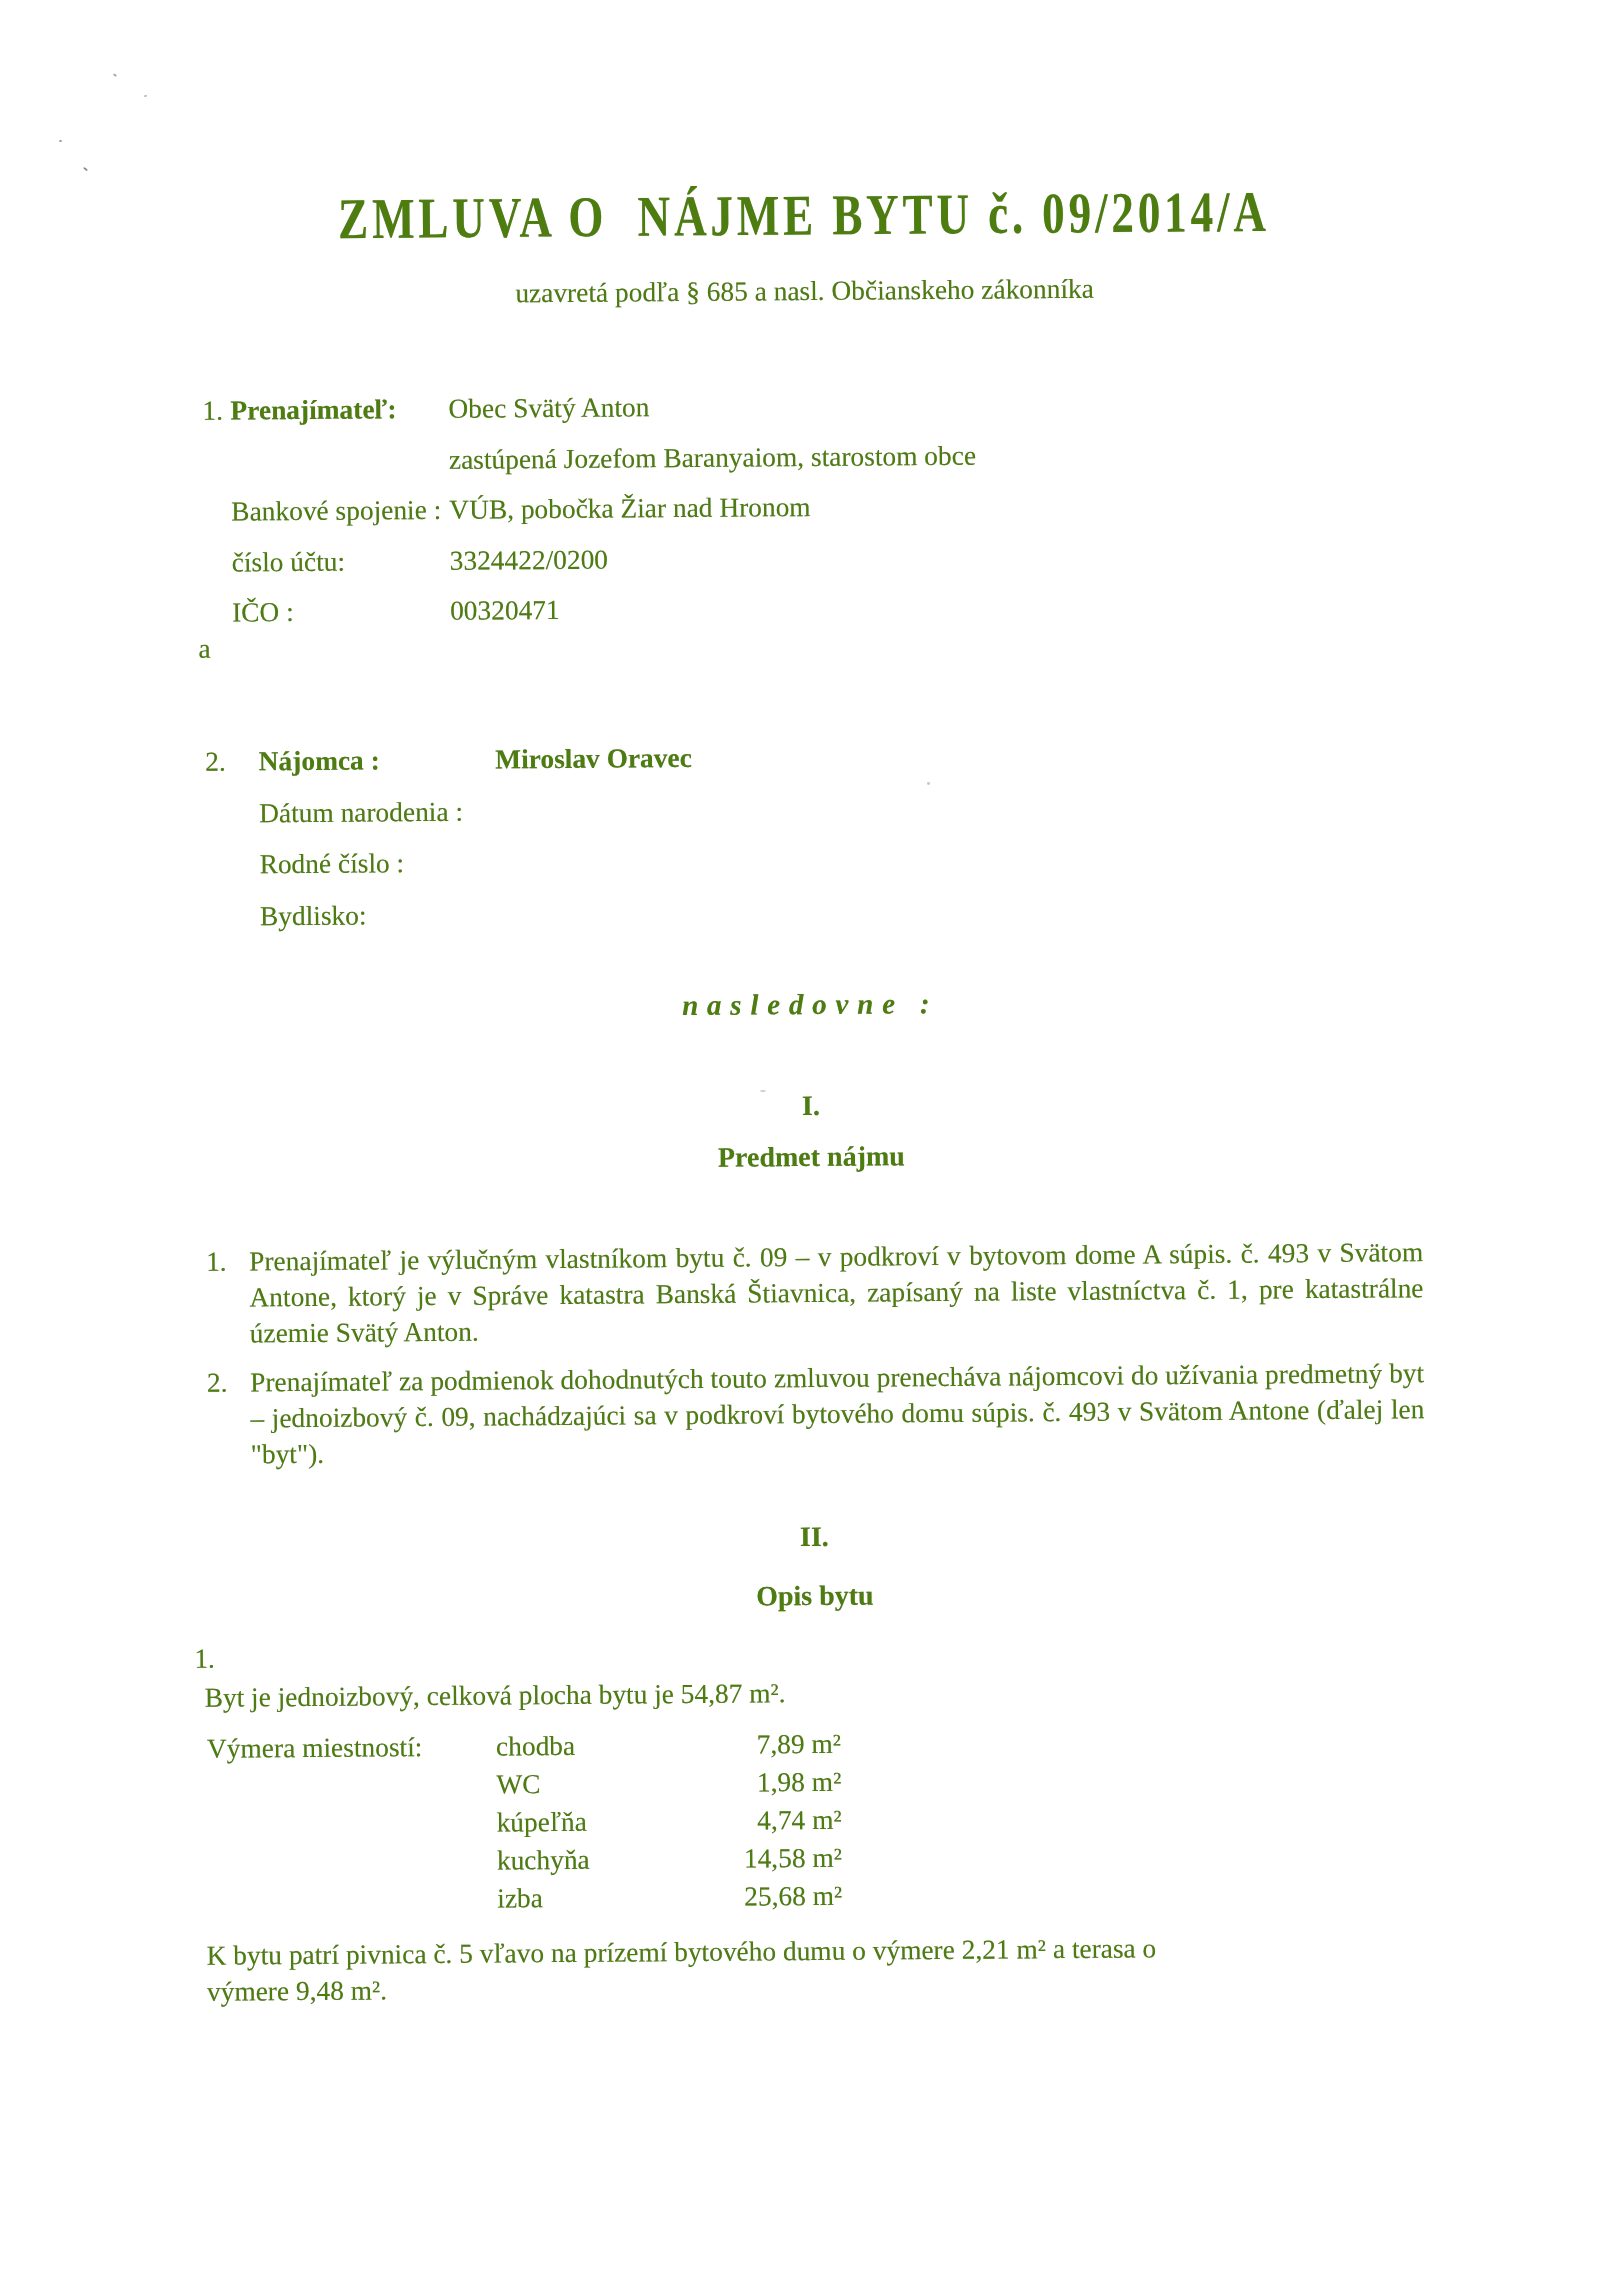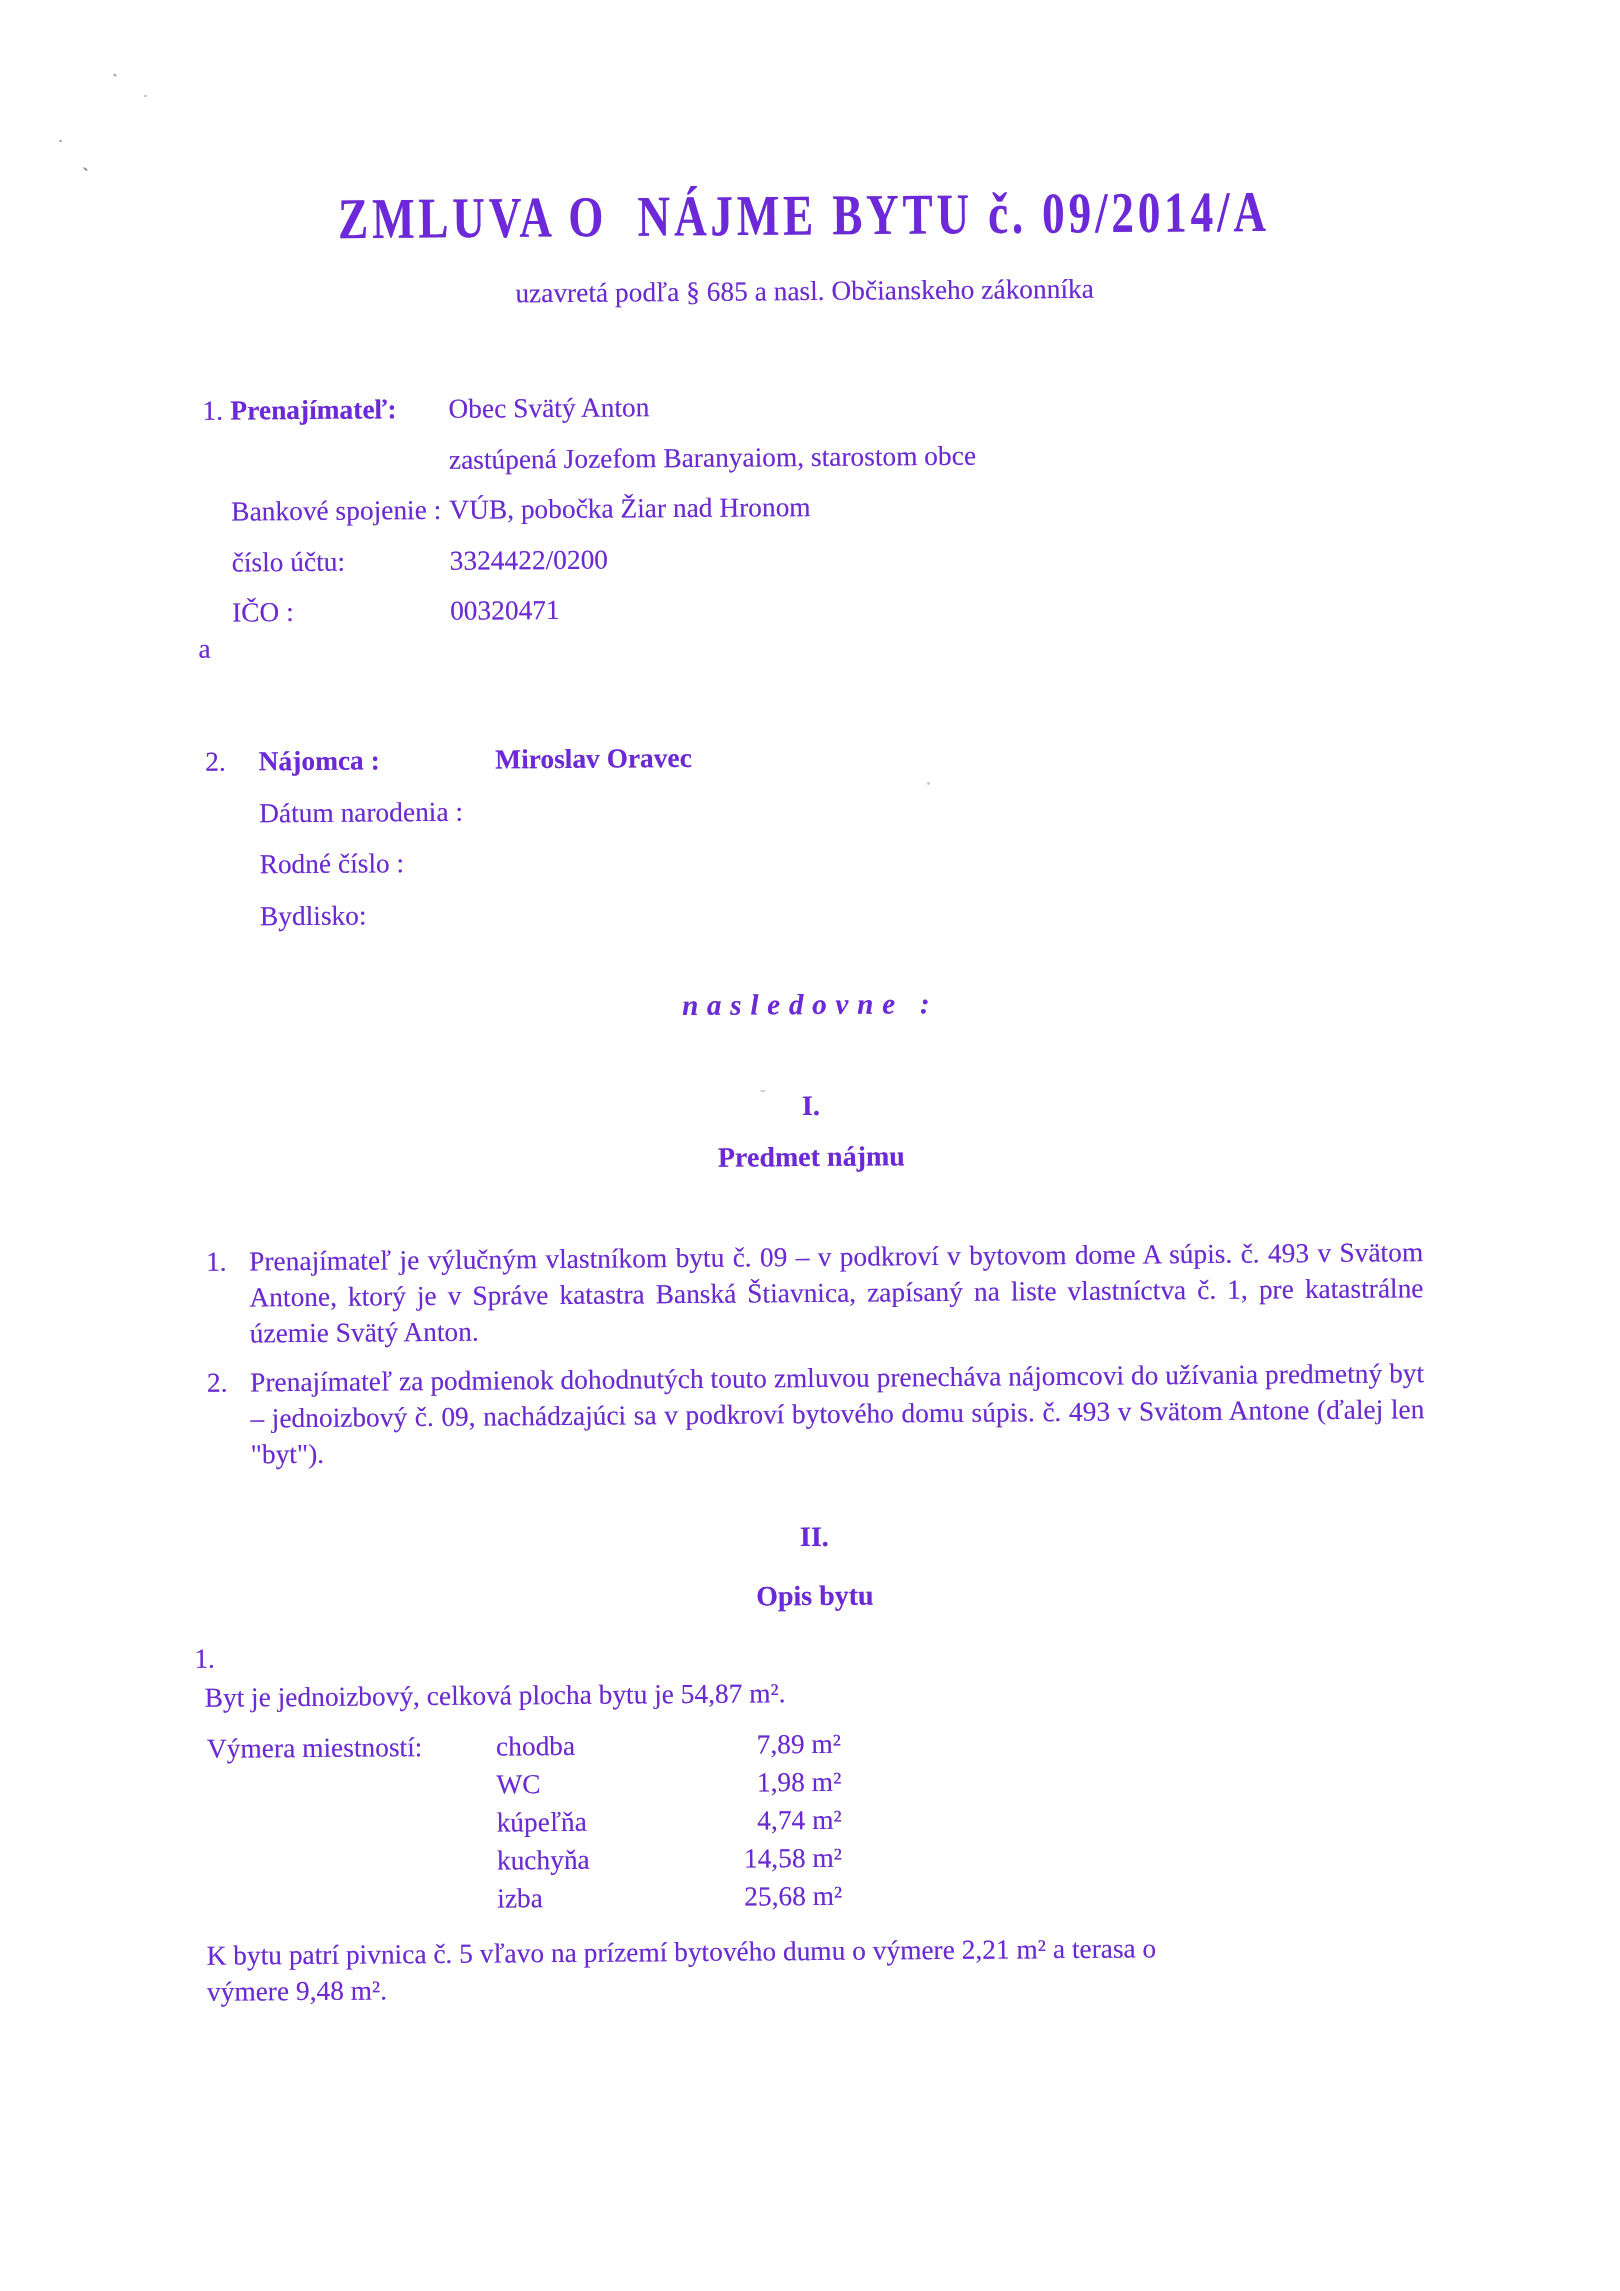--- a/index.html
+++ b/index.html
@@ -2,21 +2,21 @@
 <html><head>
 <meta charset="utf-8">
 <style>
   html,body { margin:0; padding:0; background:#ffffff; }
   .page {
     position:relative;
     width:1620px; height:2292px;
     background:#ffffff;
     overflow:hidden;
     font-family:"Liberation Serif","DejaVu Serif",serif;
-    color:#6d28d9;
+    color:#4d7c0f;
     text-shadow:0 0 0.7px rgba(30,30,30,0.35);
   }
   .content { position:absolute; inset:0; transform:rotate(-0.45deg); transform-origin:810px 980px; }
   .abs { position:absolute; }
 
   .doc-title {
     top:182px; left:0; width:1620px;
     text-align:center;
     font-size:45px; font-weight:bold;
     letter-spacing:3.9px;

